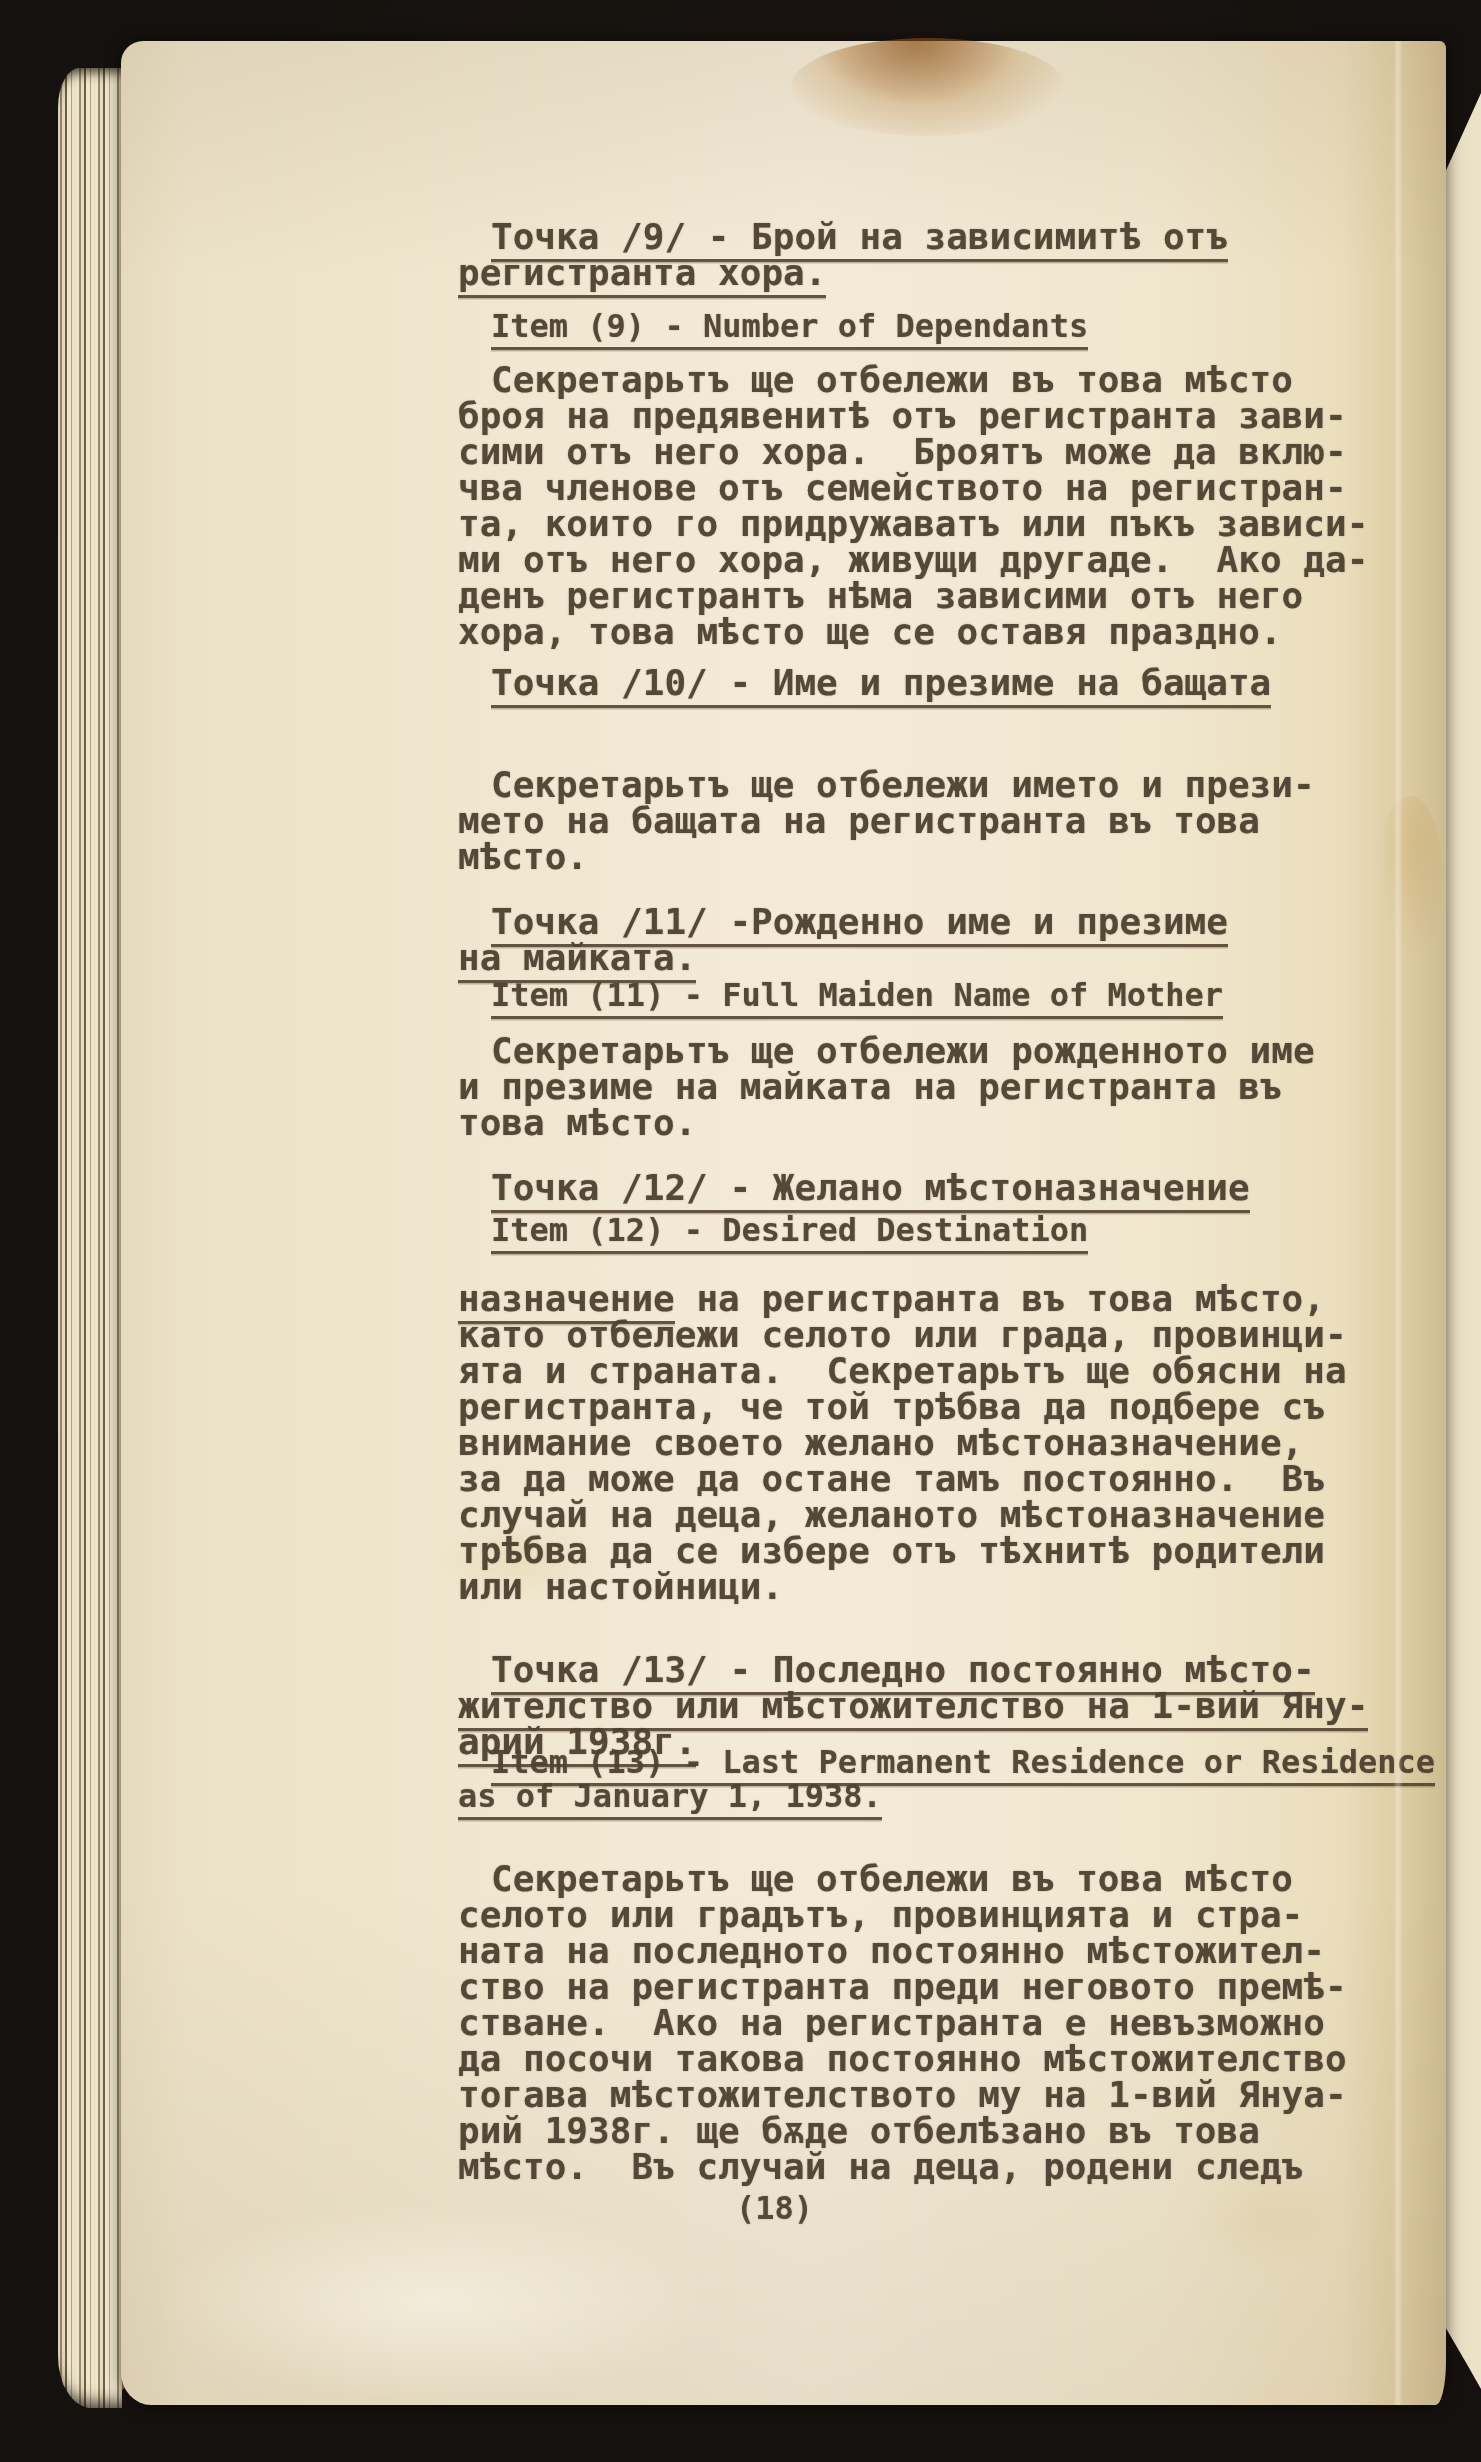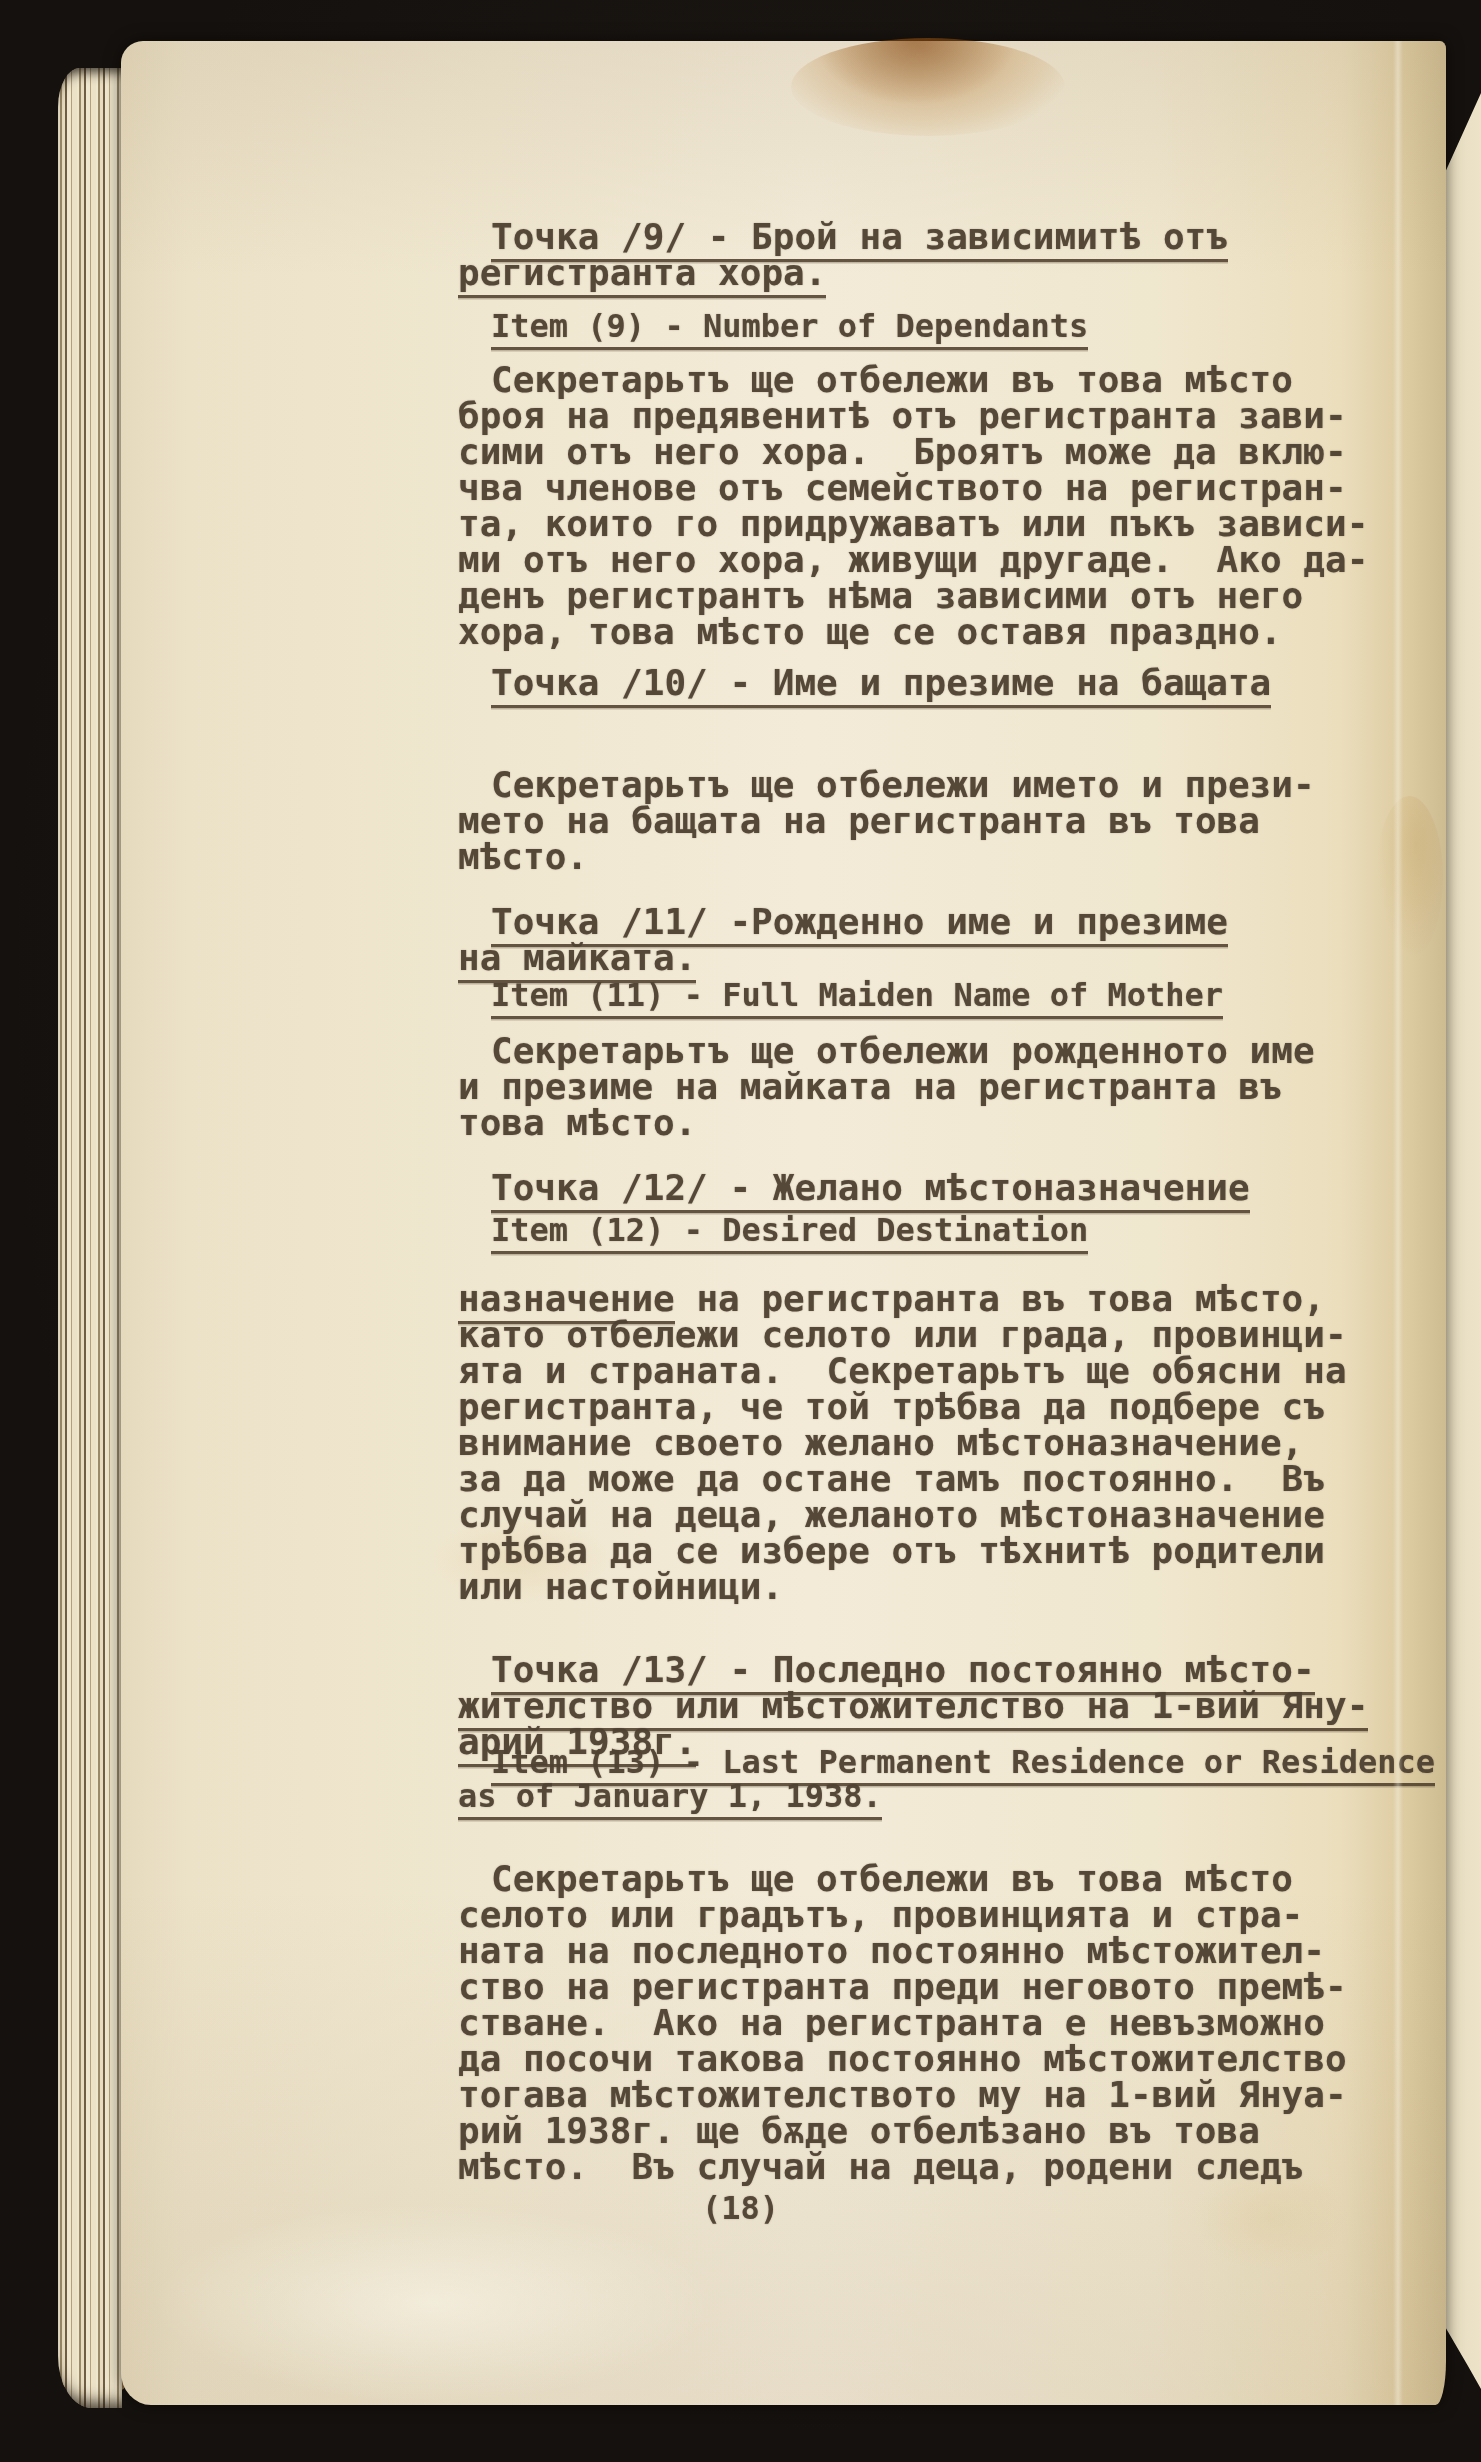--- a/index.html
+++ b/index.html
@@ -86,21 +86,21 @@
   }
   .cyr { font-size: 36px; line-height: 36px; }
   .eng { font-size: 32px; line-height: 34px; }
   .line { white-space: pre; }
   .ind  { padding-left: 33px; }
   .u {
     border-bottom: 3.7px solid rgba(74,58,40,0.85);
     box-shadow: 0 1.5px 0 rgba(74,58,40,0.30);
     padding-bottom: 1.5px;
   }
-  .pagenum { left: 581px; }
+  .pagenum { left: 615px; }
 </style>
 </head>
 <body>
 
 <div class="backdrop"></div>
 <div class="corner-wedge"></div>
 <div class="edge-stack"></div>
 <div class="page2"></div>
 
 <div class="page">

